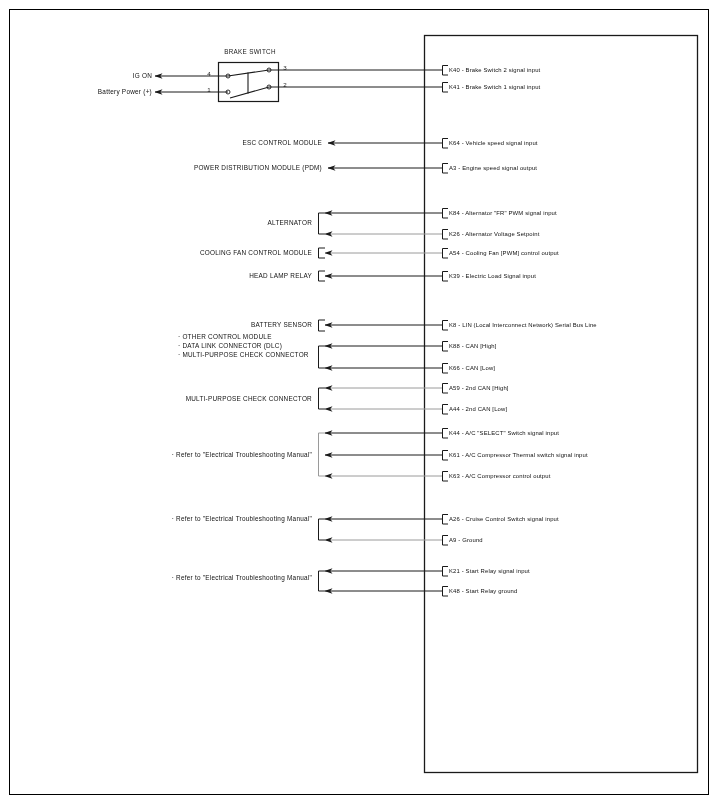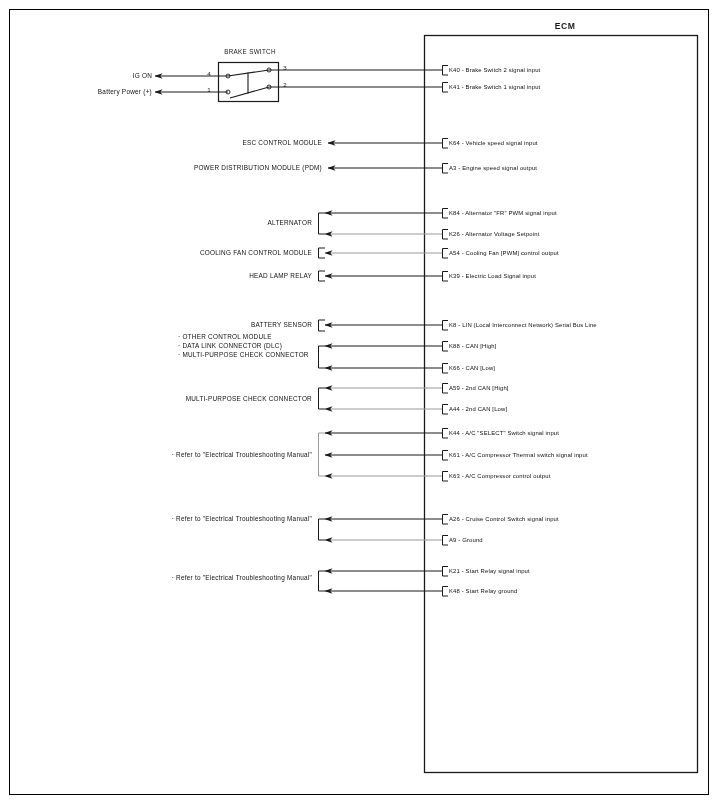--- a/index.html
+++ b/index.html
@@ -194,21 +194,20 @@
       <path d="M 448 428.5 L 442.5 428.5 L 442.5 438 L 448 438"></path>
       <path d="M 448 450.5 L 442.5 450.5 L 442.5 460 L 448 460"></path>
       <path d="M 448 471.5 L 442.5 471.5 L 442.5 481 L 448 481"></path>
       <path d="M 448 514.5 L 442.5 514.5 L 442.5 524 L 448 524"></path>
       <path d="M 448 535.5 L 442.5 535.5 L 442.5 545 L 448 545"></path>
       <path d="M 448 566.5 L 442.5 566.5 L 442.5 576 L 448 576"></path>
       <path d="M 448 586.5 L 442.5 586.5 L 442.5 596 L 448 596"></path>
     </g>
   </svg>
 
-  <div id="ecm-title">ECM</div>
 
   <div class="bs-title">BRAKE SWITCH</div>
 
   <div class="lbl lbl-right" style="left:60px; top:76px; width:92px;">IG ON</div>
   <div class="lbl lbl-right" style="left:30px; top:92px; width:122px;">Battery Power (+)</div>
 
   <div class="term-num" style="left:209px; top:73px;">4</div>
   <div class="term-num" style="left:209px; top:89px;">1</div>
   <div class="term-num" style="left:285px; top:67px;">3</div>
   <div class="term-num" style="left:285px; top:84px;">2</div>

